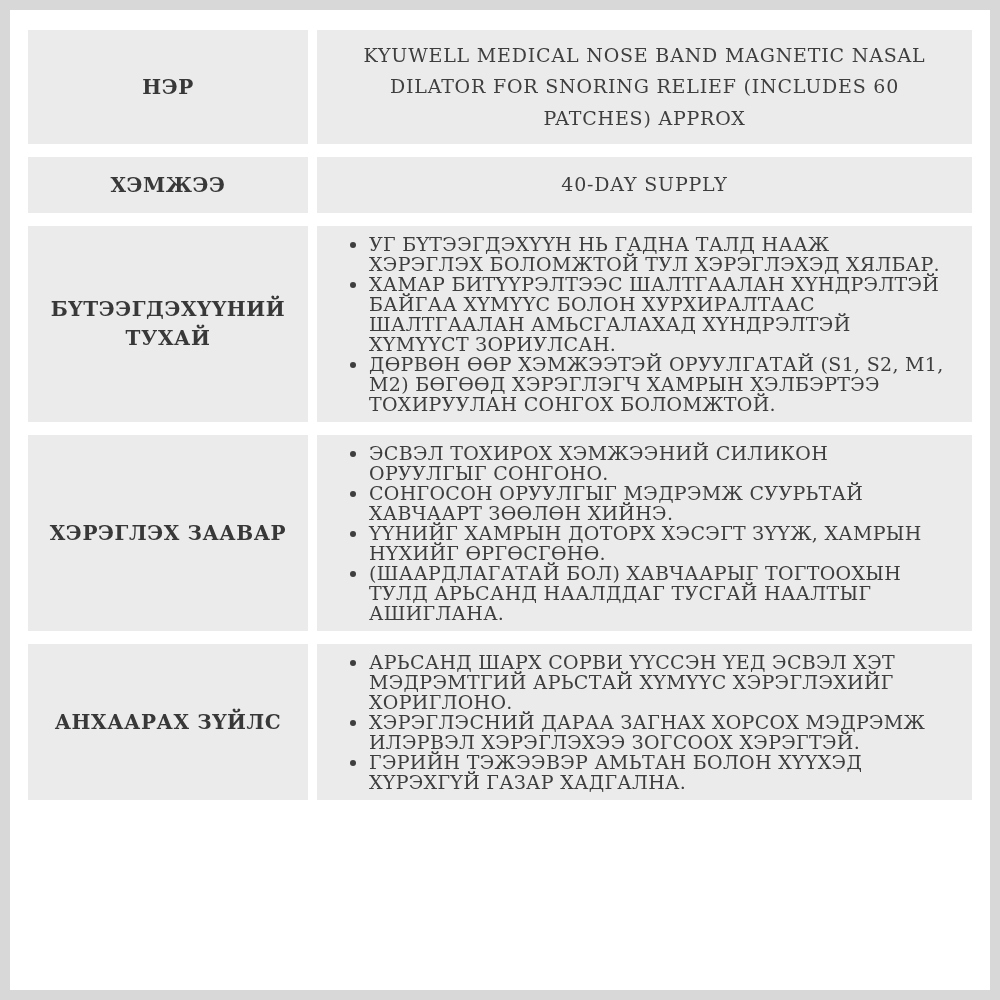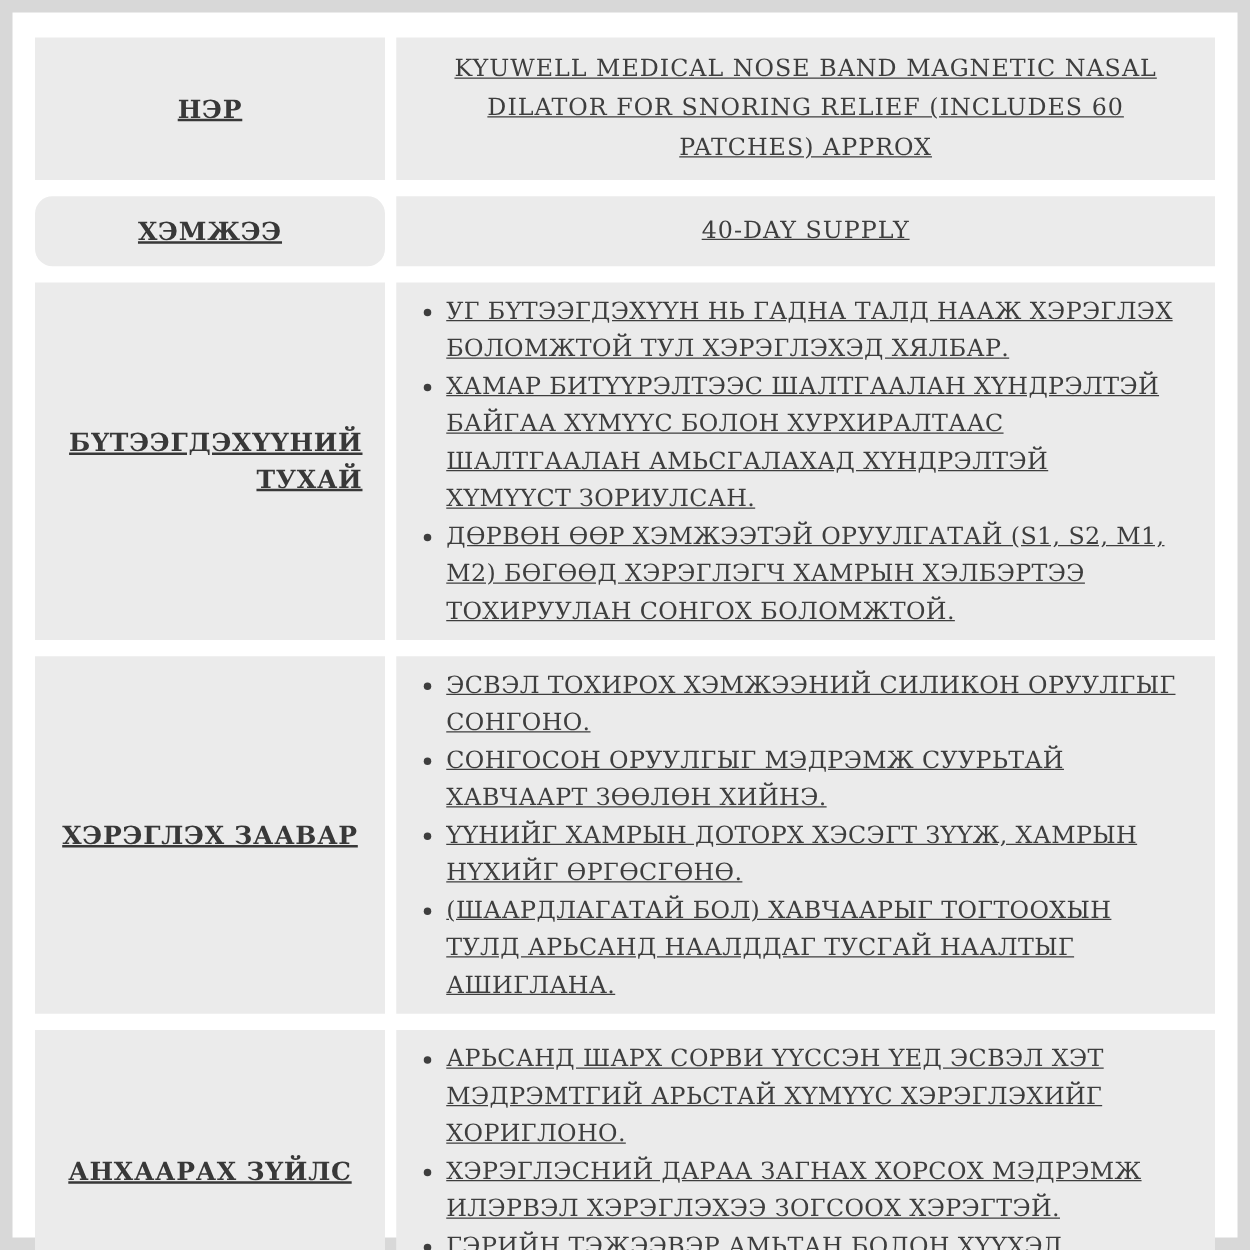--- a/index.html
+++ b/index.html
@@ -27,62 +27,62 @@
     width: 944px;
     display: grid;
     grid-template-columns: 280px 655px;
     column-gap: 9px;
     row-gap: 13px;
   }
   .cell {
     background: #ebebeb;
     color: #3e3e3e;
     box-sizing: border-box;
-    text-decoration: underline;
   }
   .label-cell {
     display: flex;
     align-items: center;
     justify-content: center;
-    text-align: right;
+    text-align: center;
     font-weight: bold;
     font-size: 20px;
     letter-spacing: 0.6px;
     line-height: 1.45;
     color: #383838;
     padding: 10px 18px;
   }
   .text-cell {
     display: flex;
     align-items: center;
     justify-content: center;
     text-align: center;
     font-size: 19px;
     letter-spacing: 0.8px;
     line-height: 1.65;
     padding: 10px 26px;
   }
   .row-name-label   { min-height: 110px; }
   .row-name-content { min-height: 110px; }
-  .row-size-label   { min-height: 56px; border-radius: 14px; }
+  .row-size-label   { min-height: 56px; }
   .row-size-content { min-height: 56px; }
   .bullet-cell {
     display: flex;
     align-items: center;
     padding: 8px 28px 8px 16px;
     font-size: 19px;
     letter-spacing: 0.3px;
   }
   .bullet-cell ul {
     margin: 0;
     padding-left: 24px;
     list-style: disc outside;
   }
   .bullet-cell li {
-    line-height: 30px;
+    line-height: 20px;
+    margin-left: 12px;
   }
 </style>
 </head>
 <body>
 
 <div class="page-frame"></div>
 
 <div class="info-table">
 
   <div class="cell label-cell row-name-label">

